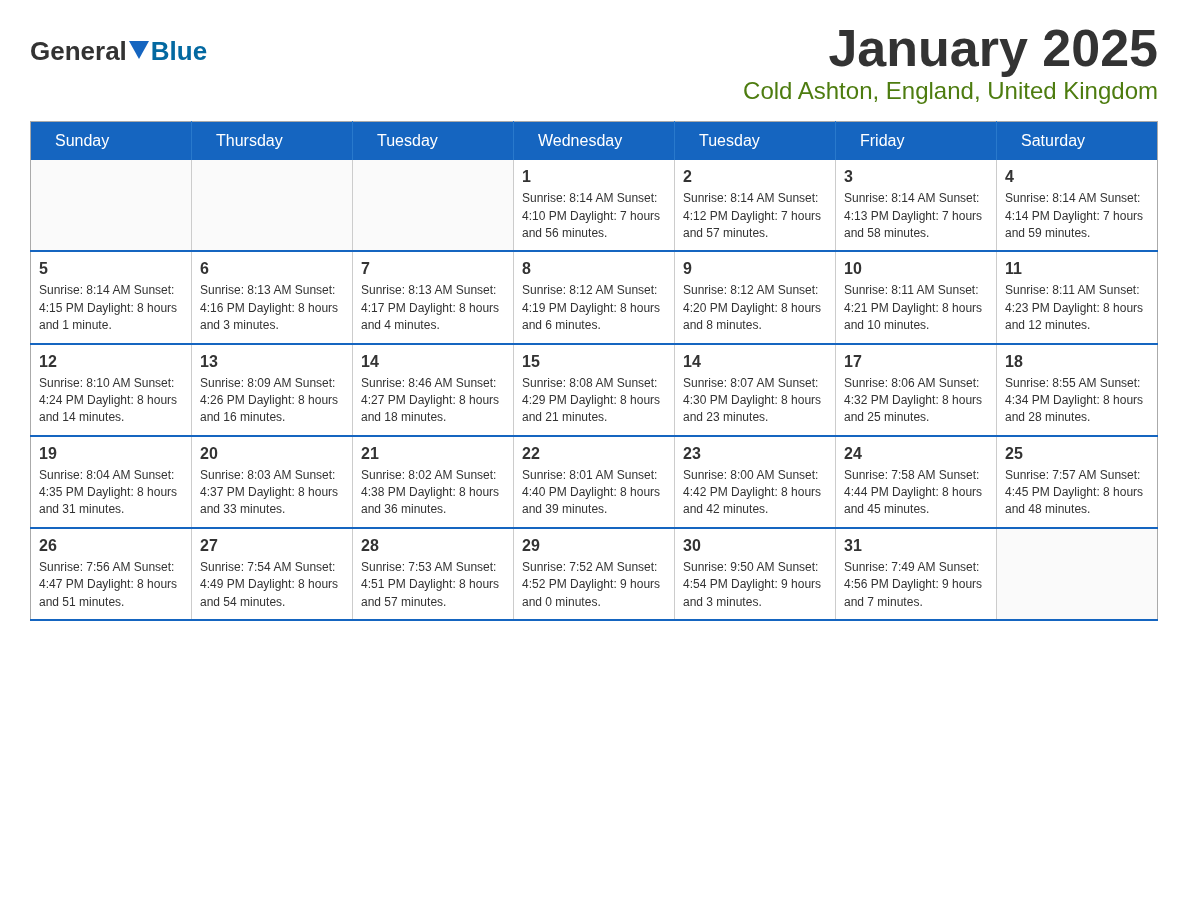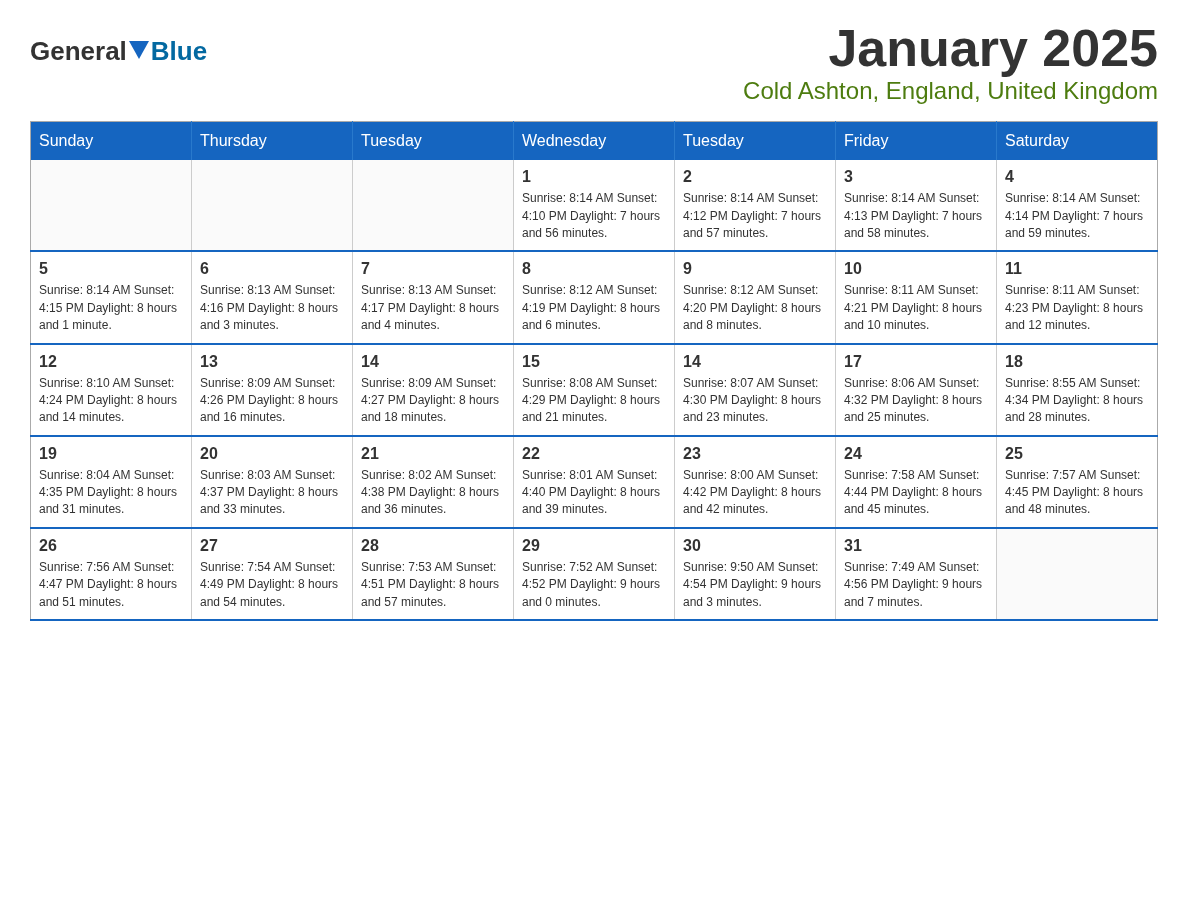--- a/index.html
+++ b/index.html
@@ -61,21 +61,21 @@
     .calendar {
       width: 100%;
       border-collapse: collapse;
       border: 1px solid #aaa;
     }
     .calendar thead tr th {
       background: #1565c0;
       color: #fff;
       font-size: 16px;
       font-weight: normal;
-      padding: 10px 8px;
+      padding: 10px 24px;
       text-align: left;
       border-right: 1px solid #2979cc;
     }
     .calendar thead tr th:last-child {
       border-right: none;
     }
     .calendar tbody tr td {
       vertical-align: top;
       padding: 8px;
       border-right: 1px solid #ccc;
@@ -228,21 +228,21 @@
         </td>
         <td>
           <span class="day-number">13</span>
           <div class="day-info">Sunrise: 8:09 AM
 Sunset: 4:26 PM
 Daylight: 8 hours
 and 16 minutes.</div>
         </td>
         <td>
           <span class="day-number">14</span>
-          <div class="day-info">Sunrise: 8:09 AM
+          <div class="day-info">Sunrise: 8:46 AM
 Sunset: 4:27 PM
 Daylight: 8 hours
 and 18 minutes.</div>
         </td>
         <td>
           <span class="day-number">15</span>
           <div class="day-info">Sunrise: 8:08 AM
 Sunset: 4:29 PM
 Daylight: 8 hours
 and 21 minutes.</div>

